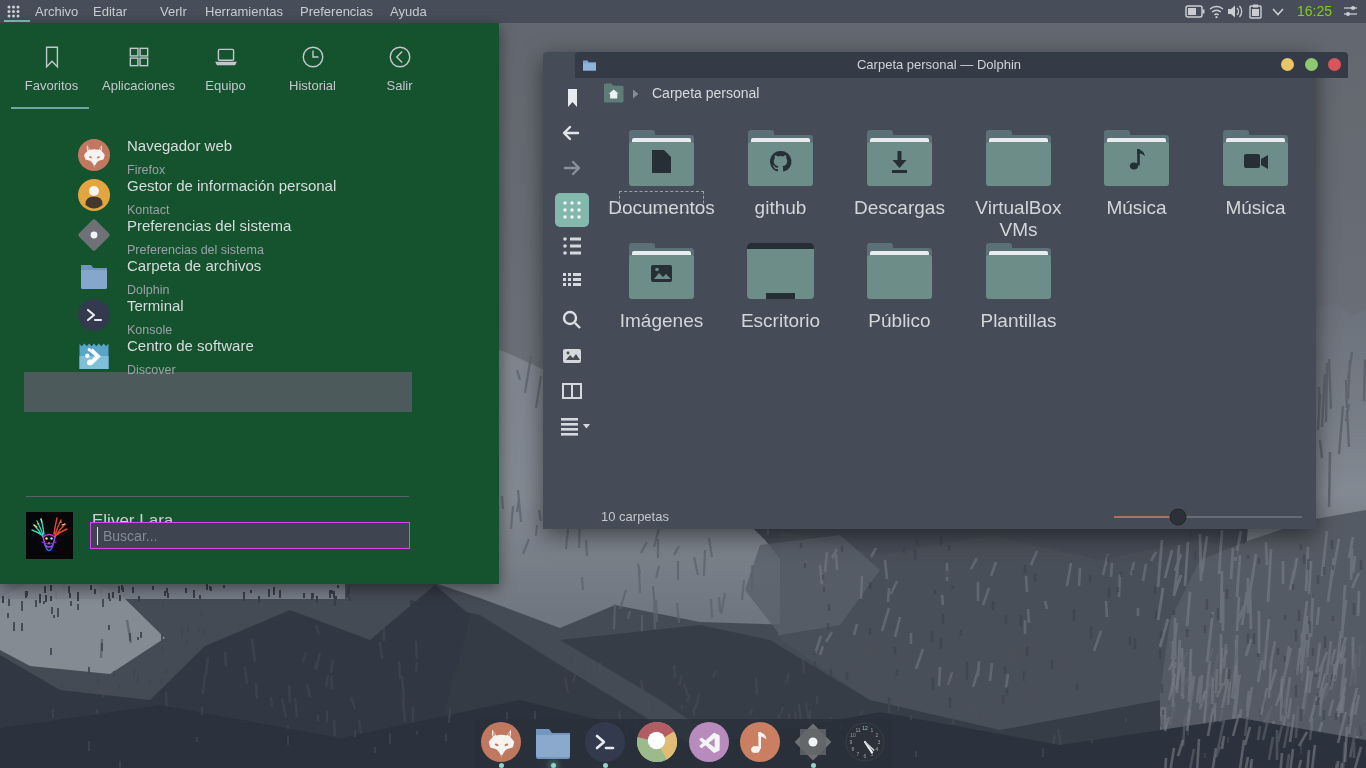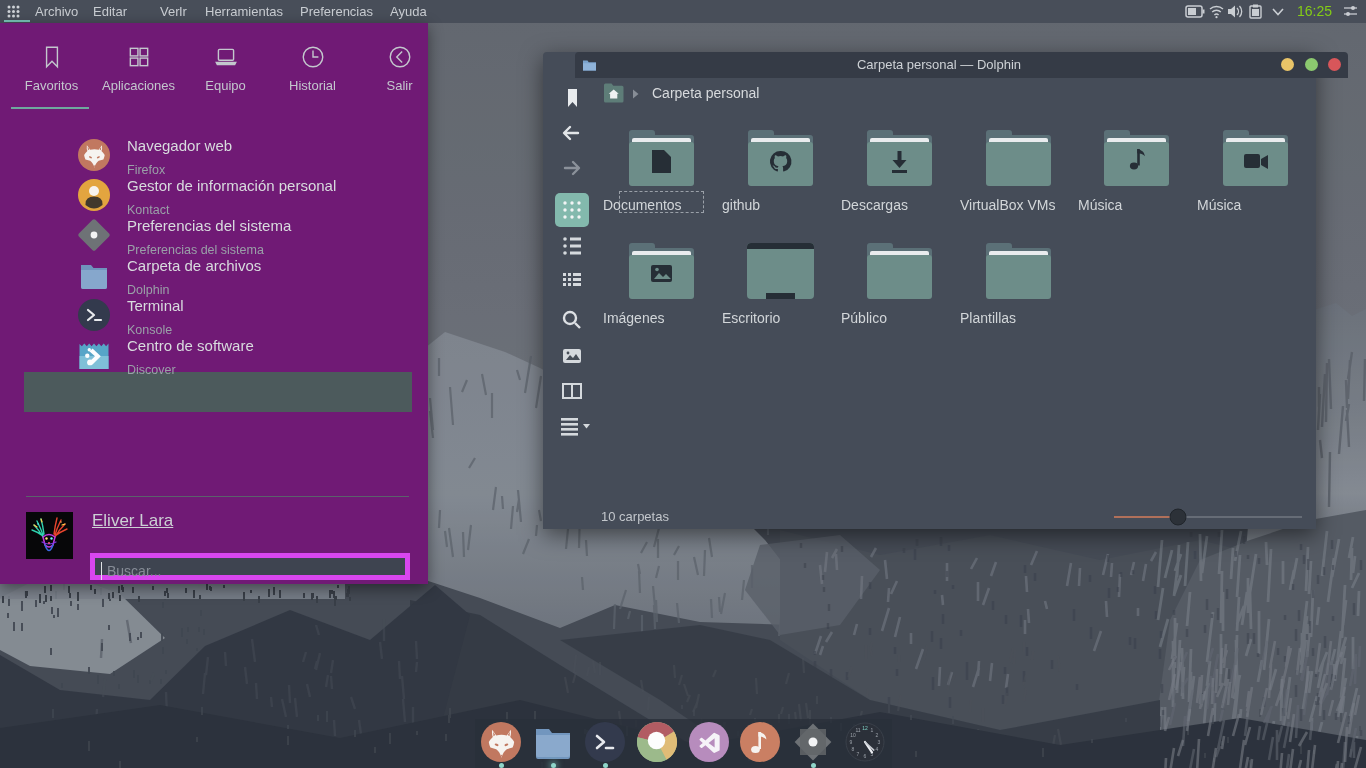--- a/index.html
+++ b/index.html
@@ -4,44 +4,44 @@
 html,body{margin:0;padding:0;width:1366px;height:768px;overflow:hidden;background:#757980;font-family:"Liberation Sans",sans-serif;}
 *{box-sizing:border-box;}
 #wall{position:absolute;left:0;top:0;width:1366px;height:768px;}
 
 #topbar{position:absolute;left:0;top:0;width:1366px;height:23px;background:#484e59;color:#c9cdd2;font-size:13px;}
 #topbar .menu{position:absolute;top:0;height:23px;line-height:23px;}
 #appsicon{position:absolute;left:7px;top:5px;width:13px;height:13px;}
 #appsline{position:absolute;left:4px;top:20px;width:26px;height:2px;background:#79c6ba;}
 #clock{position:absolute;left:1297px;top:0;width:40px;line-height:23px;font-size:14px;color:#84cc16;}
 
-#launcher{position:absolute;left:0;top:23px;width:428px;height:561px;background:#701a75;box-shadow:0 4px 14px rgba(0,0,0,.45);}
+#launcher{position:absolute;left:0;top:23px;width:499px;height:561px;background:#14532d;box-shadow:0 4px 14px rgba(0,0,0,.45);}
 .tab{position:absolute;top:21px;width:87px;text-align:center;color:#c3c7cd;font-size:13px;}
 .tab svg{display:block;margin:0 auto 8px;}
 #tabline{position:absolute;left:11px;top:84px;width:78px;height:2px;background:#6fa89f;}
 .row{position:absolute;left:0;width:435px;height:40px;margin-left:36px;}
 .row .ic{position:absolute;left:41px;top:3px;width:34px;height:34px;}
 .row .t1{position:absolute;left:91px;top:2px;font-size:15px;color:#d8dbde;}
 .row .t2{position:absolute;left:91px;top:28px;font-size:12.5px;color:#9aa0a8;}
 #hirow{position:absolute;left:24px;top:349px;width:388px;height:40px;background:#4c5a5c;}
 #lsep{position:absolute;left:26px;top:473px;width:383px;height:1px;background:#5b616b;}
 #avatar{position:absolute;left:26px;top:489px;width:47px;height:47px;background:#0a0a0e;}
 #uname{position:absolute;left:92px;top:488px;font-size:17px;color:#ccd0d4;text-decoration:underline;}
-#search{position:absolute;left:90px;top:530px;width:320px;height:27px;background:#3e4450;border:5px solid #d946ef;text-decoration:underline;}
+#search{position:absolute;left:90px;top:499px;width:320px;height:27px;background:#3e4450;border:1px solid #d946ef;text-decoration:underline;}
 #search .ph{position:absolute;left:12px;top:5px;font-size:14px;color:#868c96;}
 #search .caret{position:absolute;left:6px;top:4px;width:1px;height:18px;background:#dfe2e5;}
 
 #win{position:absolute;left:543px;top:52px;width:773px;height:477px;background:#454c58;border-radius:4px 4px 0 0;box-shadow:0 6px 22px rgba(0,0,0,.5);}
 #titlebar{position:absolute;left:0;top:0;width:773px;height:26px;background:#353b46;border-radius:4px 4px 0 0;margin-left:32px;}
 #title{position:absolute;left:0;top:0;width:728px;text-align:center;line-height:26px;font-size:13px;color:#ced2d6;}
 .tl{position:absolute;top:6px;width:13px;height:13px;border-radius:50%;}
 #crumb{position:absolute;left:59px;top:28px;height:28px;}
 #crumbtxt{position:absolute;left:109px;top:33px;font-size:14px;font-weight:normal;color:#d7dadd;}
 .fold{position:absolute;width:117px;}
-.fl{position:absolute;top:72px;width:100%;font-size:14px;color:#d2d6d9;}
+.fl{position:absolute;top:72px;width:100%;text-align:center;font-size:19px;color:#d2d6d9;}
 
 #status{position:absolute;left:58px;top:457px;font-size:13px;color:#c3c7cc;}
 
 #dock{position:absolute;left:475px;top:719px;width:417px;height:49px;background:rgba(41,47,57,.8);}
 .dk{position:absolute;top:2px;width:42px;height:42px;}
 .dot{position:absolute;top:44px;width:5px;height:5px;border-radius:50%;background:#8fd5c9;}
 </style></head>
 <body>
 <svg id="wall" viewBox="0 0 1366 768" preserveAspectRatio="none">
     <defs>

